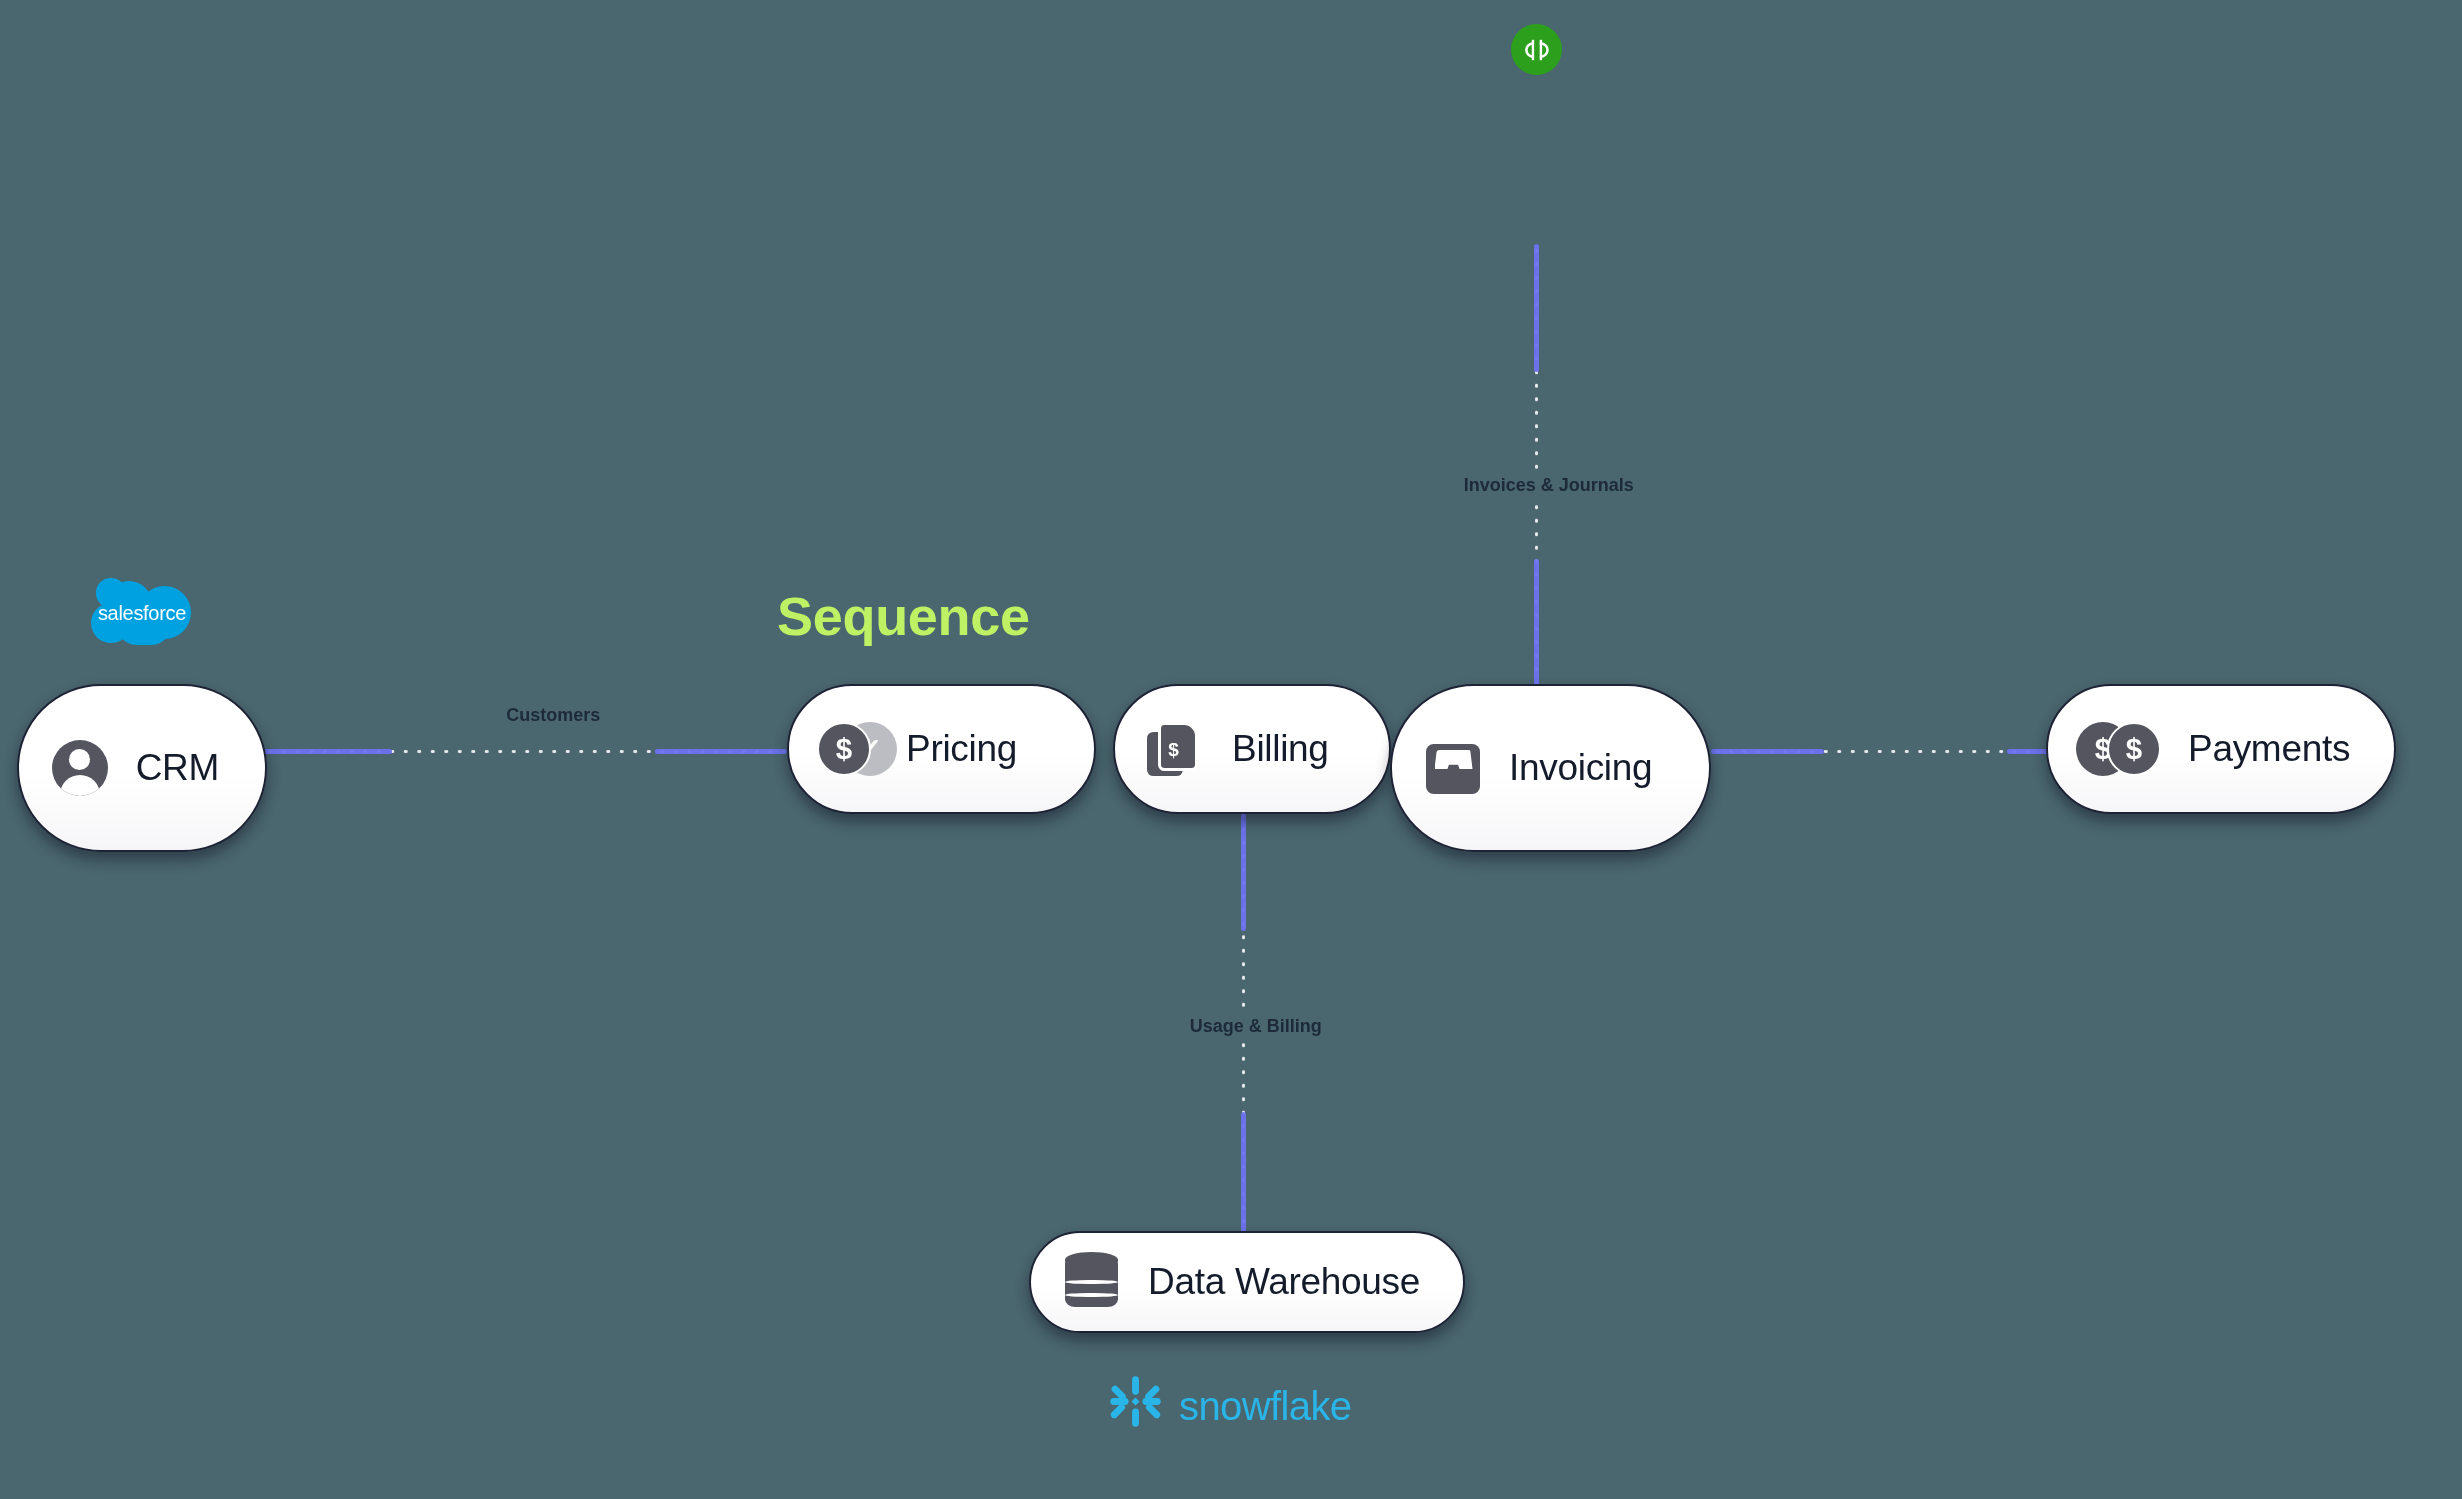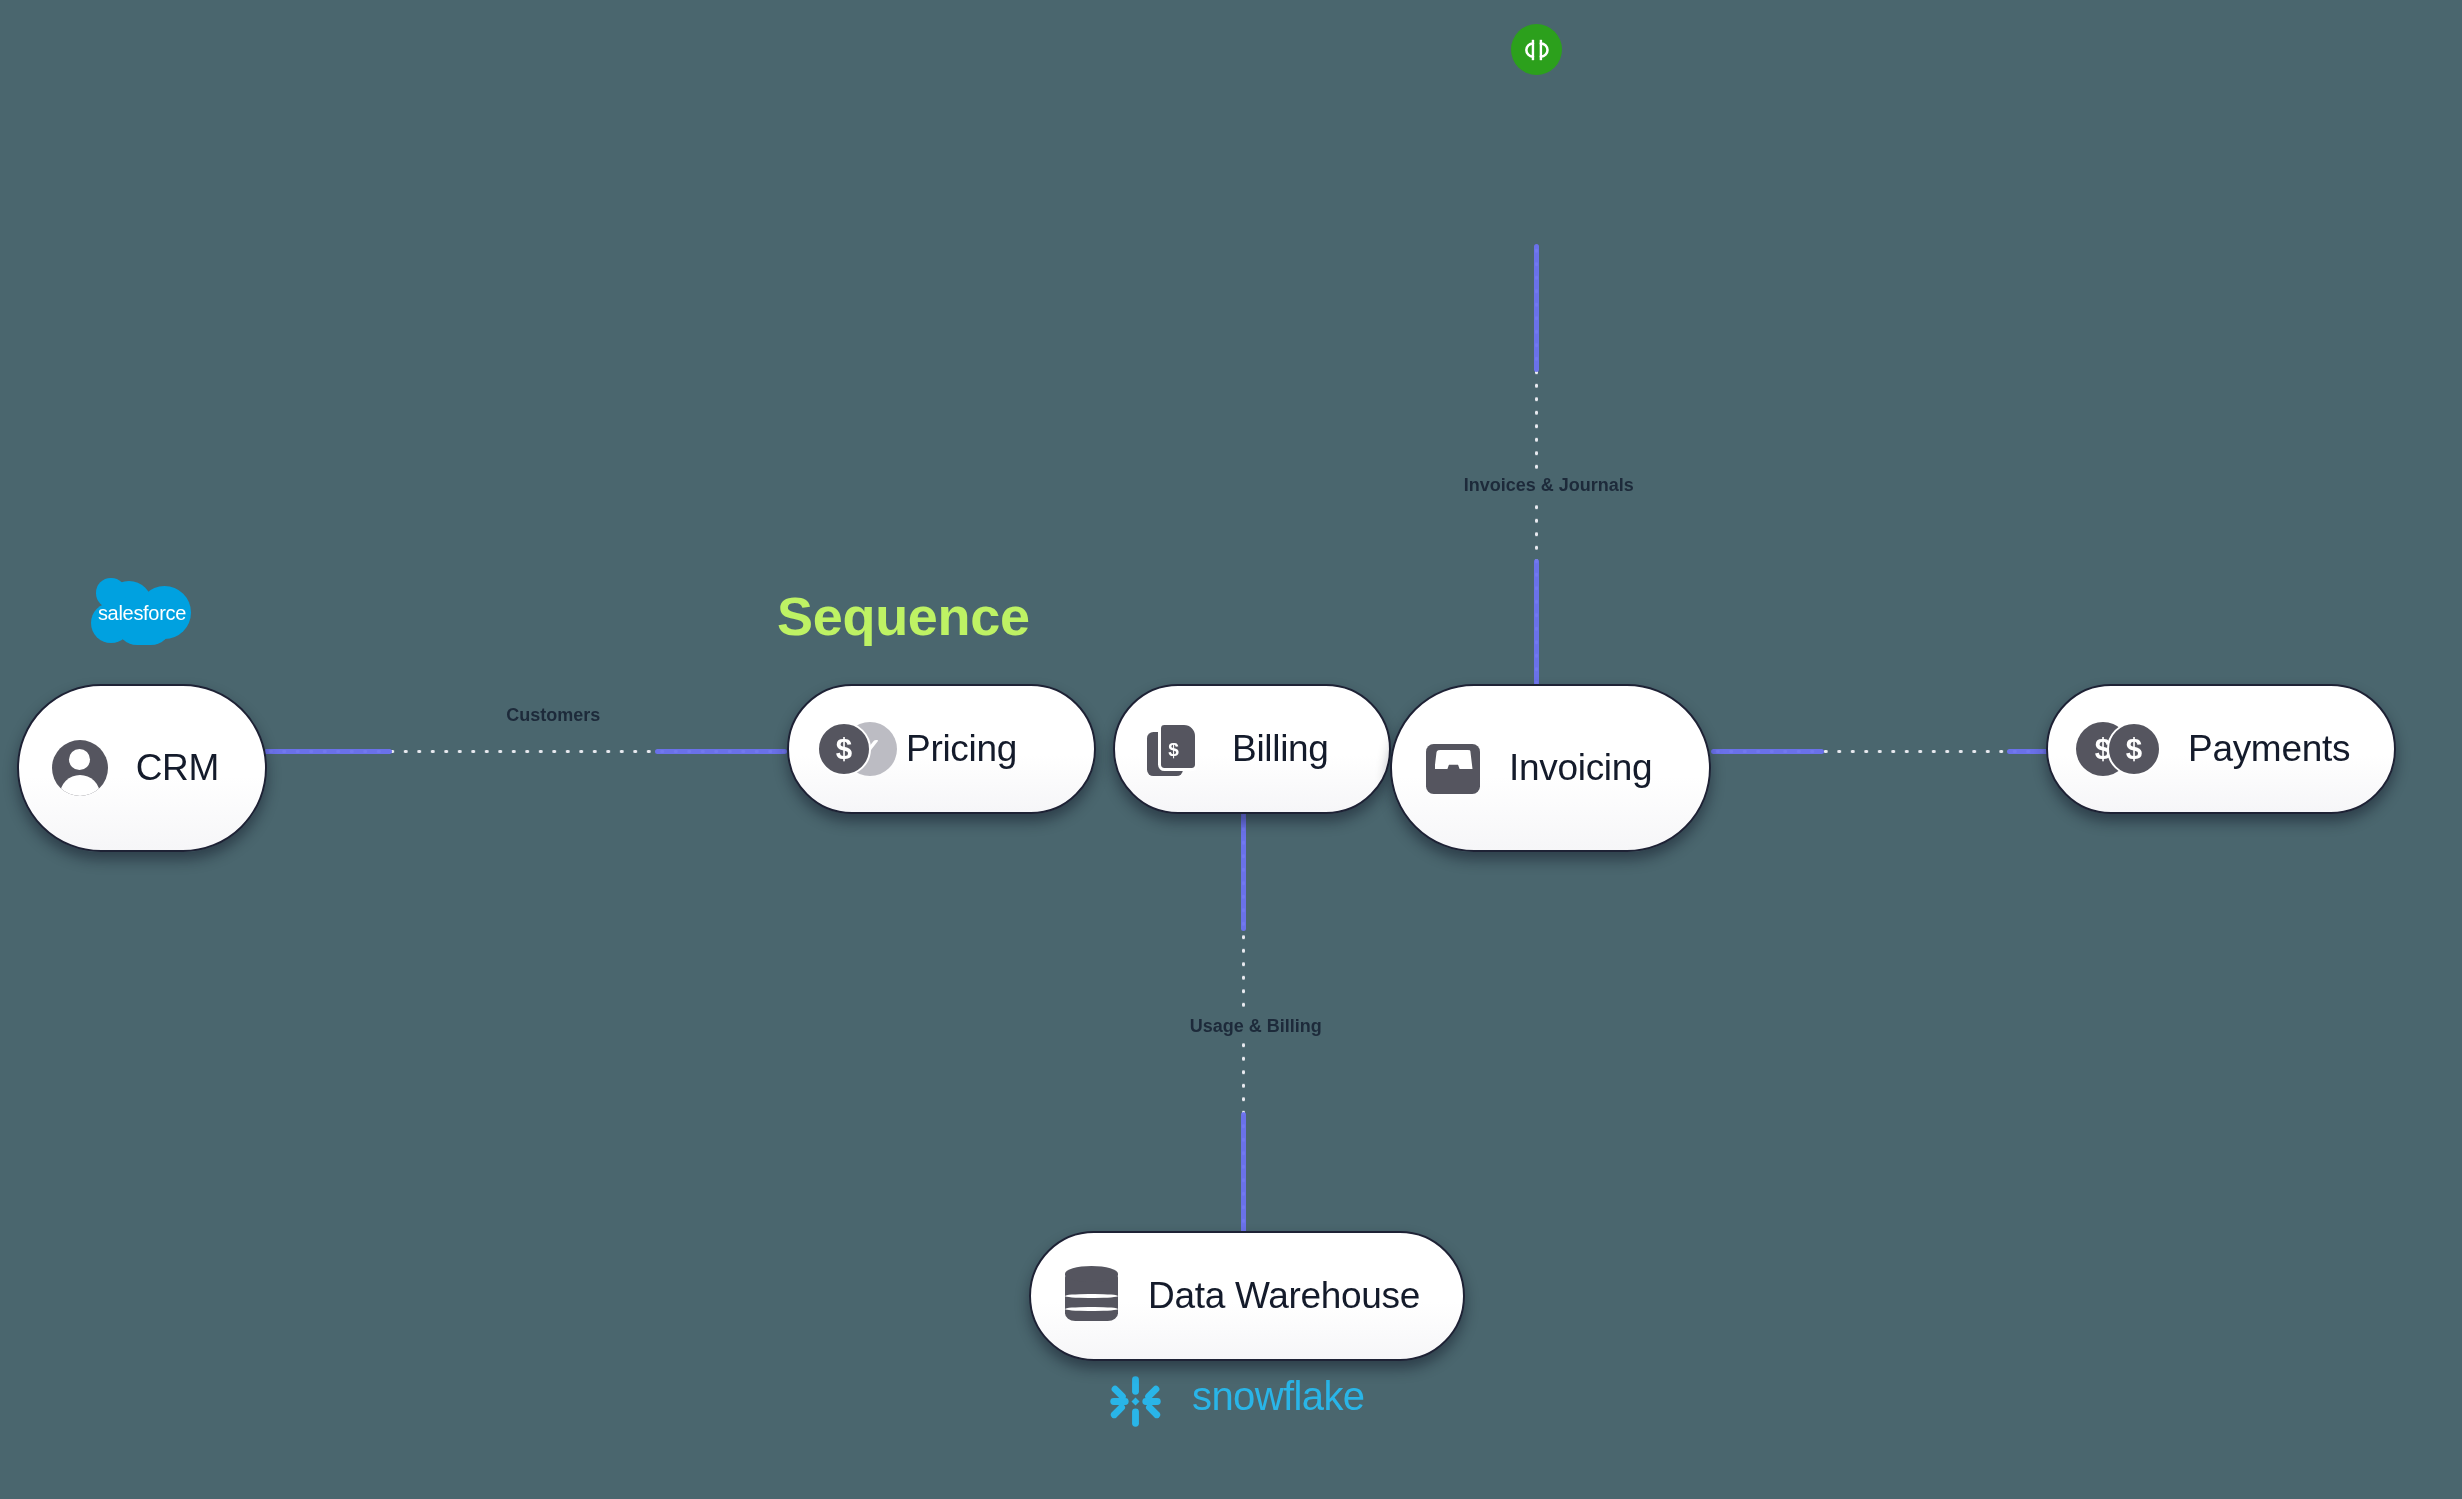--- a/index.html
+++ b/index.html
@@ -253,21 +253,21 @@
   .qb-circle {
     width: 51px; height: 51px;
     border-radius: 50%;
     background: #2ca01c;
     display: flex;
     align-items: center;
     justify-content: center;
   }
 
   
-  .sf-logo-row { display: flex; align-items: flex-start; gap: 29px; }
+  .sf-logo-row { display: flex; align-items: flex-end; gap: 16px; }
   .snow-text {
     color: #29b5e8;
     font-size: 40px;
     letter-spacing: -0.6px;
   }
 </style>
 </head>
 <body>
 
 <div id="canvas">
@@ -388,21 +388,21 @@
         <span>$</span>
       </div>
       <div class="coin coin-dark" style="left:31px; top:6.4px; width:54px; height:54px; font-size:29.5px; border:2.6px solid #ffffff; box-sizing:border-box;">
         <span>$</span>
       </div>
     </div>
     <span class="node-label">Payments</span>
   </div>
 
 
-  <div class="node" style="left:1029px; top:1231px; width:436px; height:130px;">
+  <div class="node" style="left:1029px; top:1231px; width:436px; height:102px;">
     <div class="node-icon">
       <div class="db-cyl"></div>
       <div class="db-top"></div>
       <div class="db-line" style="top:31px;"></div>
       <div class="db-line" style="top:44px;"></div>
     </div>
     <span class="node-label">Data Warehouse</span>
   </div>
 
 </div>

